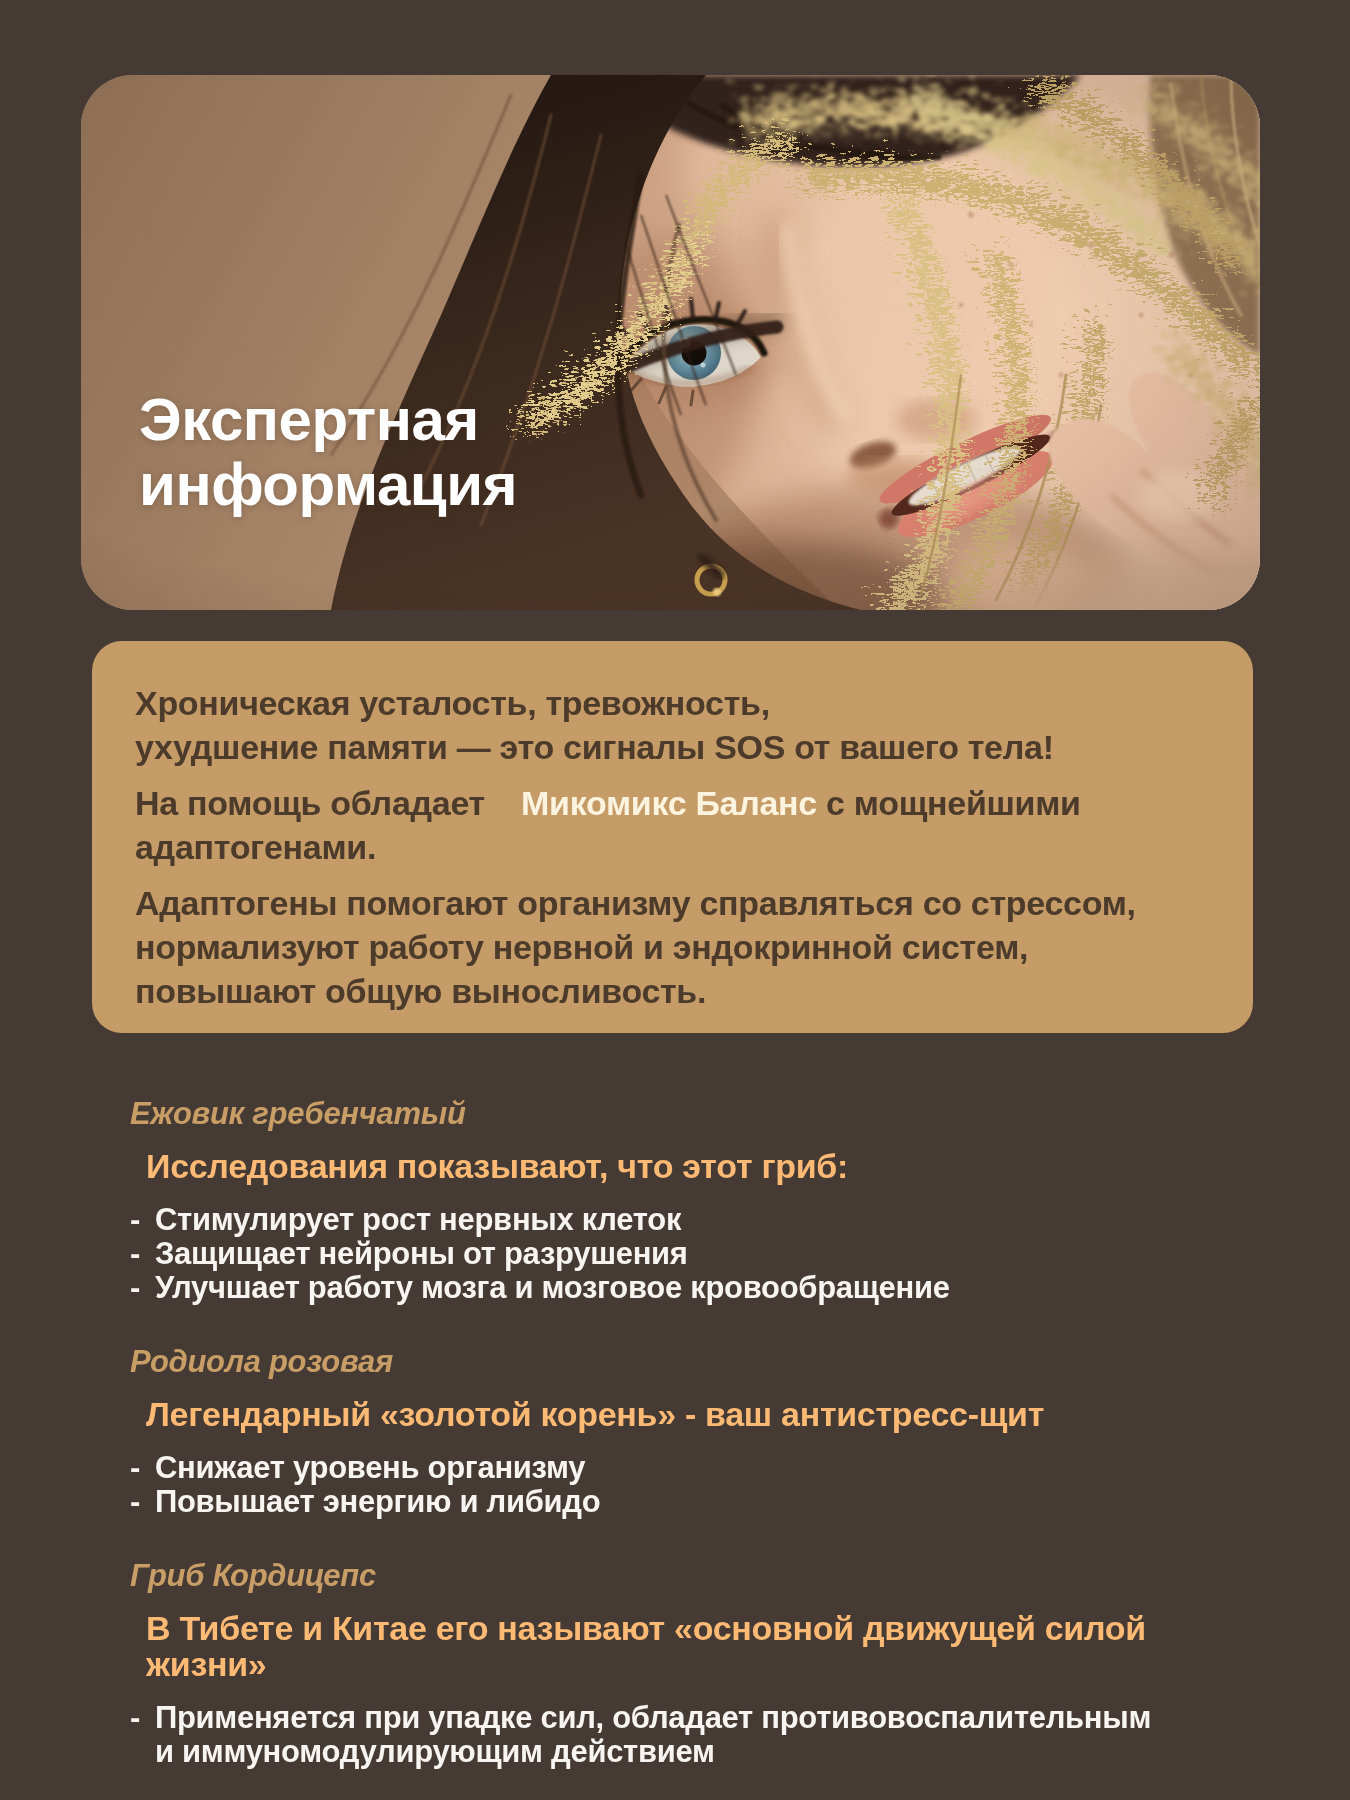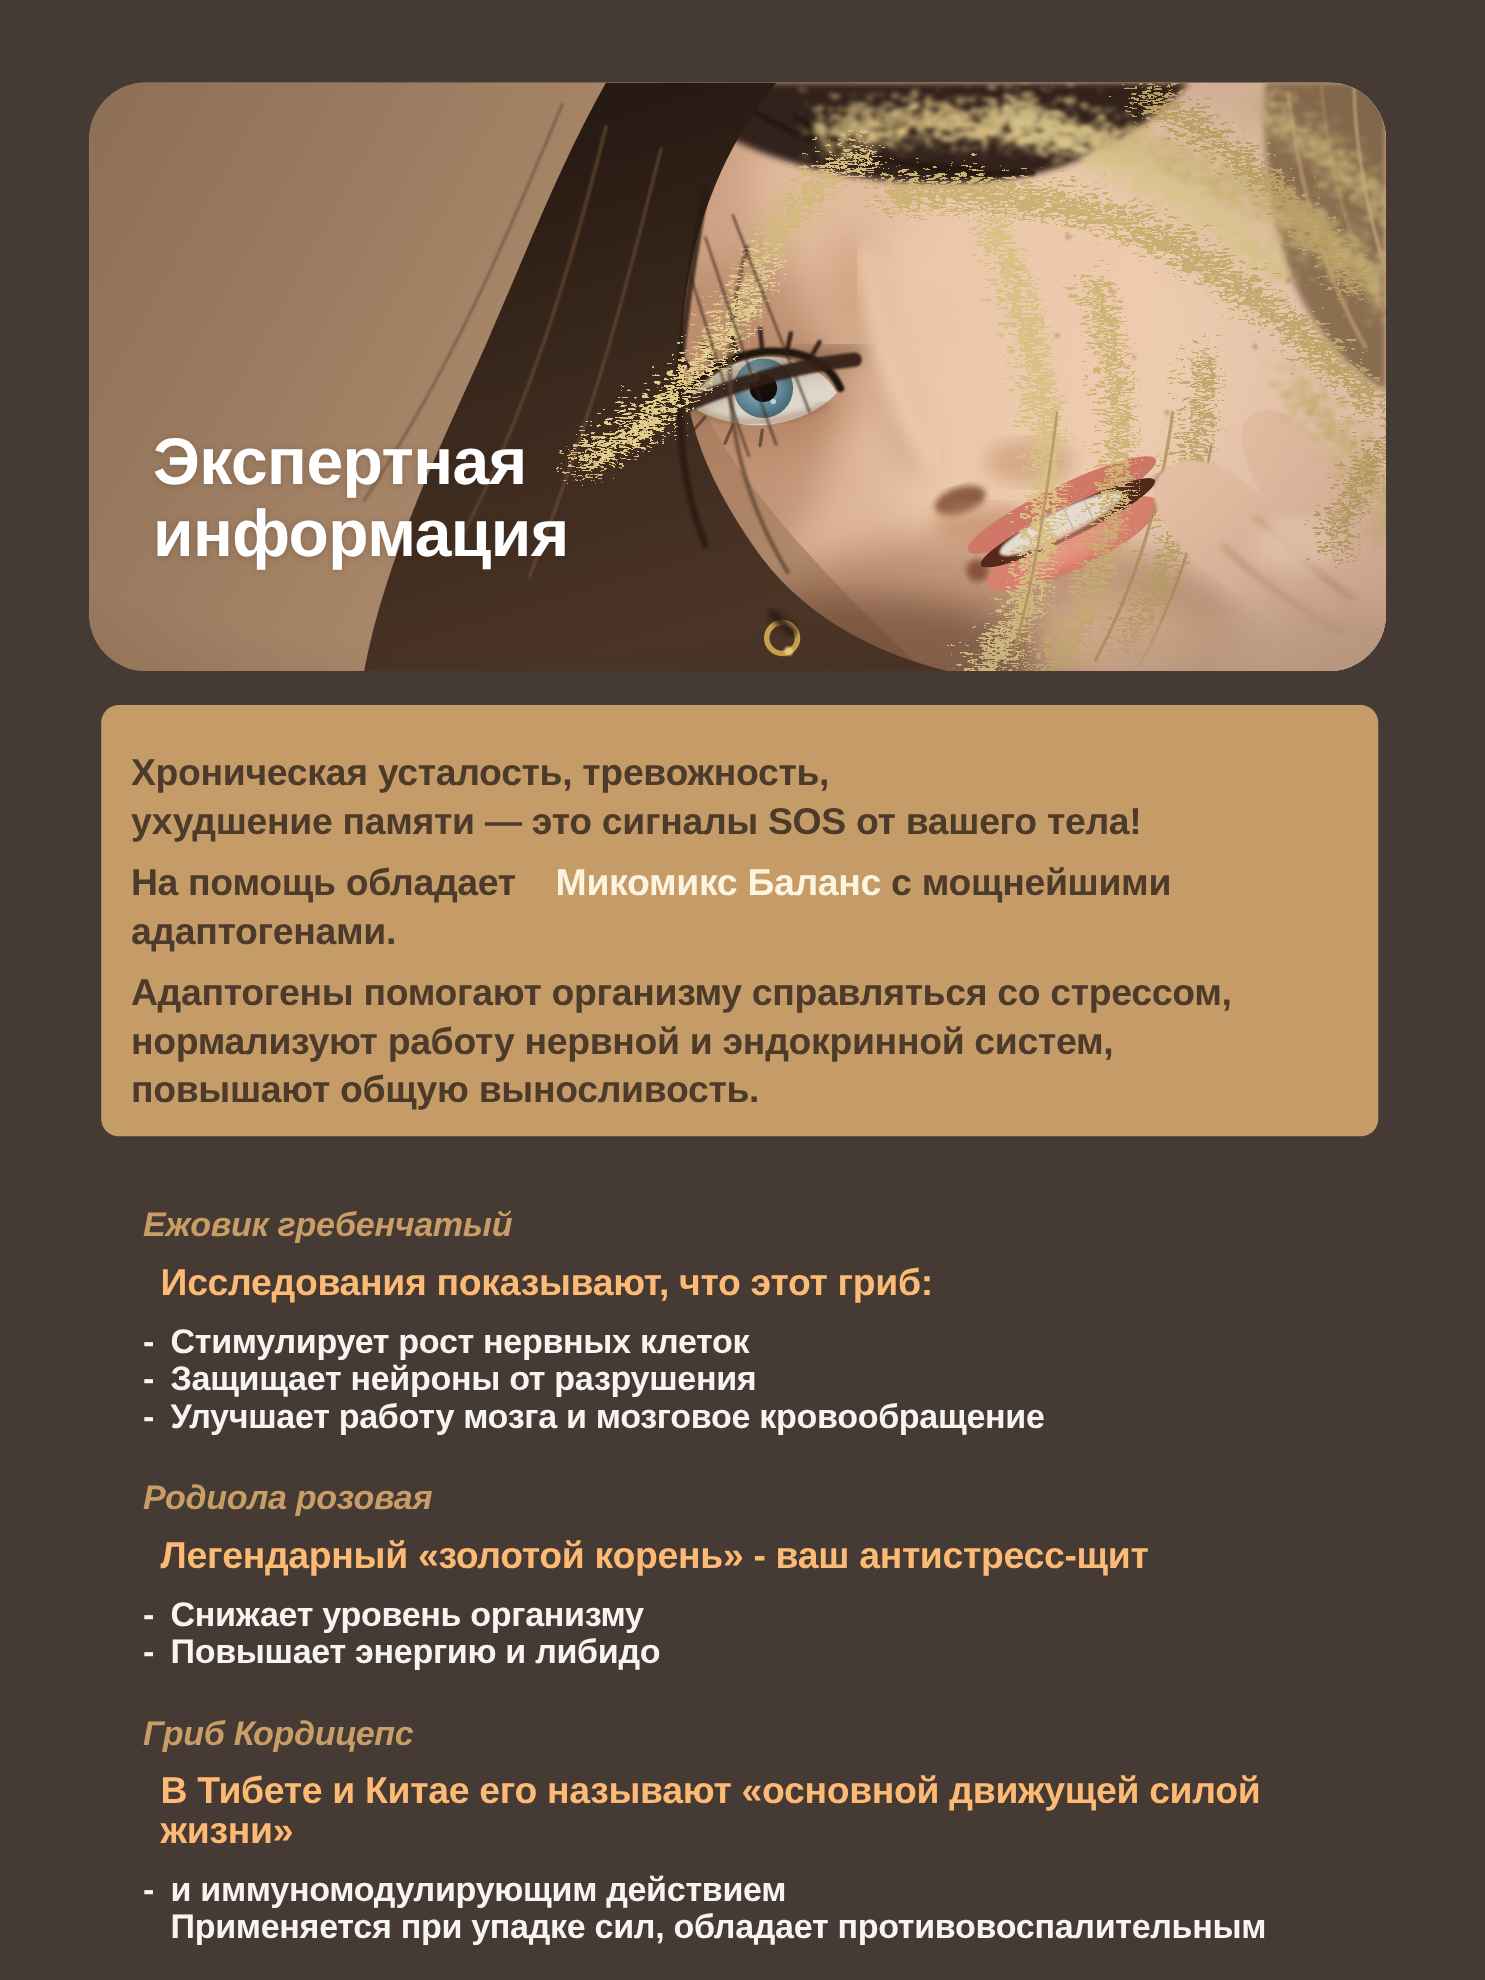--- a/index.html
+++ b/index.html
@@ -10,22 +10,22 @@
   
   .hero{position:absolute;left:81px;top:75px;width:1179px;height:535px;
         border-radius:52px;overflow:hidden;background:#a98669;}
   .hero svg{position:absolute;inset:0;display:block;}
   .hero-title{position:absolute;left:58px;top:312px;color:#ffffff;
         font-size:60px;line-height:65px;font-weight:bold;letter-spacing:-.5px;
         text-shadow:0 1px 6px rgba(60,40,25,.25);}
 
   
   .intro{position:absolute;left:92px;top:641px;width:1161px;height:392px;
-         border-radius:16px;background:#c59c67;box-sizing:border-box;
-         padding:40px 50px 20px 27px;color:#4c3a2a;font-weight:bold;
+         border-radius:30px;background:#c59c67;box-sizing:border-box;
+         padding:40px 50px 20px 43px;color:#4c3a2a;font-weight:bold;
          font-size:34px;line-height:44px;letter-spacing:-.3px;}
   .intro p{margin:0;}
   .intro p + p{margin-top:12px;}
   .intro .hl{color:#fdf4df;margin-left:27px;}
 
   
   .content{position:absolute;left:130px;top:1096px;width:1120px;
            font-weight:bold;letter-spacing:-.3px;}
   .section{margin:0;}
   .section + .section{margin-top:39px;}
@@ -306,21 +306,21 @@
         </div>
     </div>
 
     <div class="section">
       <div class="sec-h">Гриб Кордицепс</div>
       <p class="sec-p">В Тибете и Китае его называют «основной движущей силой жизни»</p>
       <div class="bullets">
           <div class="bullet">
             <span class="dash">-</span>
             <div>
+              <div>Применяется при упадке сил, обладает противовоспалительным</div>
               <div>и иммуномодулирующим действием</div>
-              <div>Применяется при упадке сил, обладает противовоспалительным</div>
             </div>
           </div>
         </div>
     </div>
 
   </div>
 </div>
 
 </body></html>

